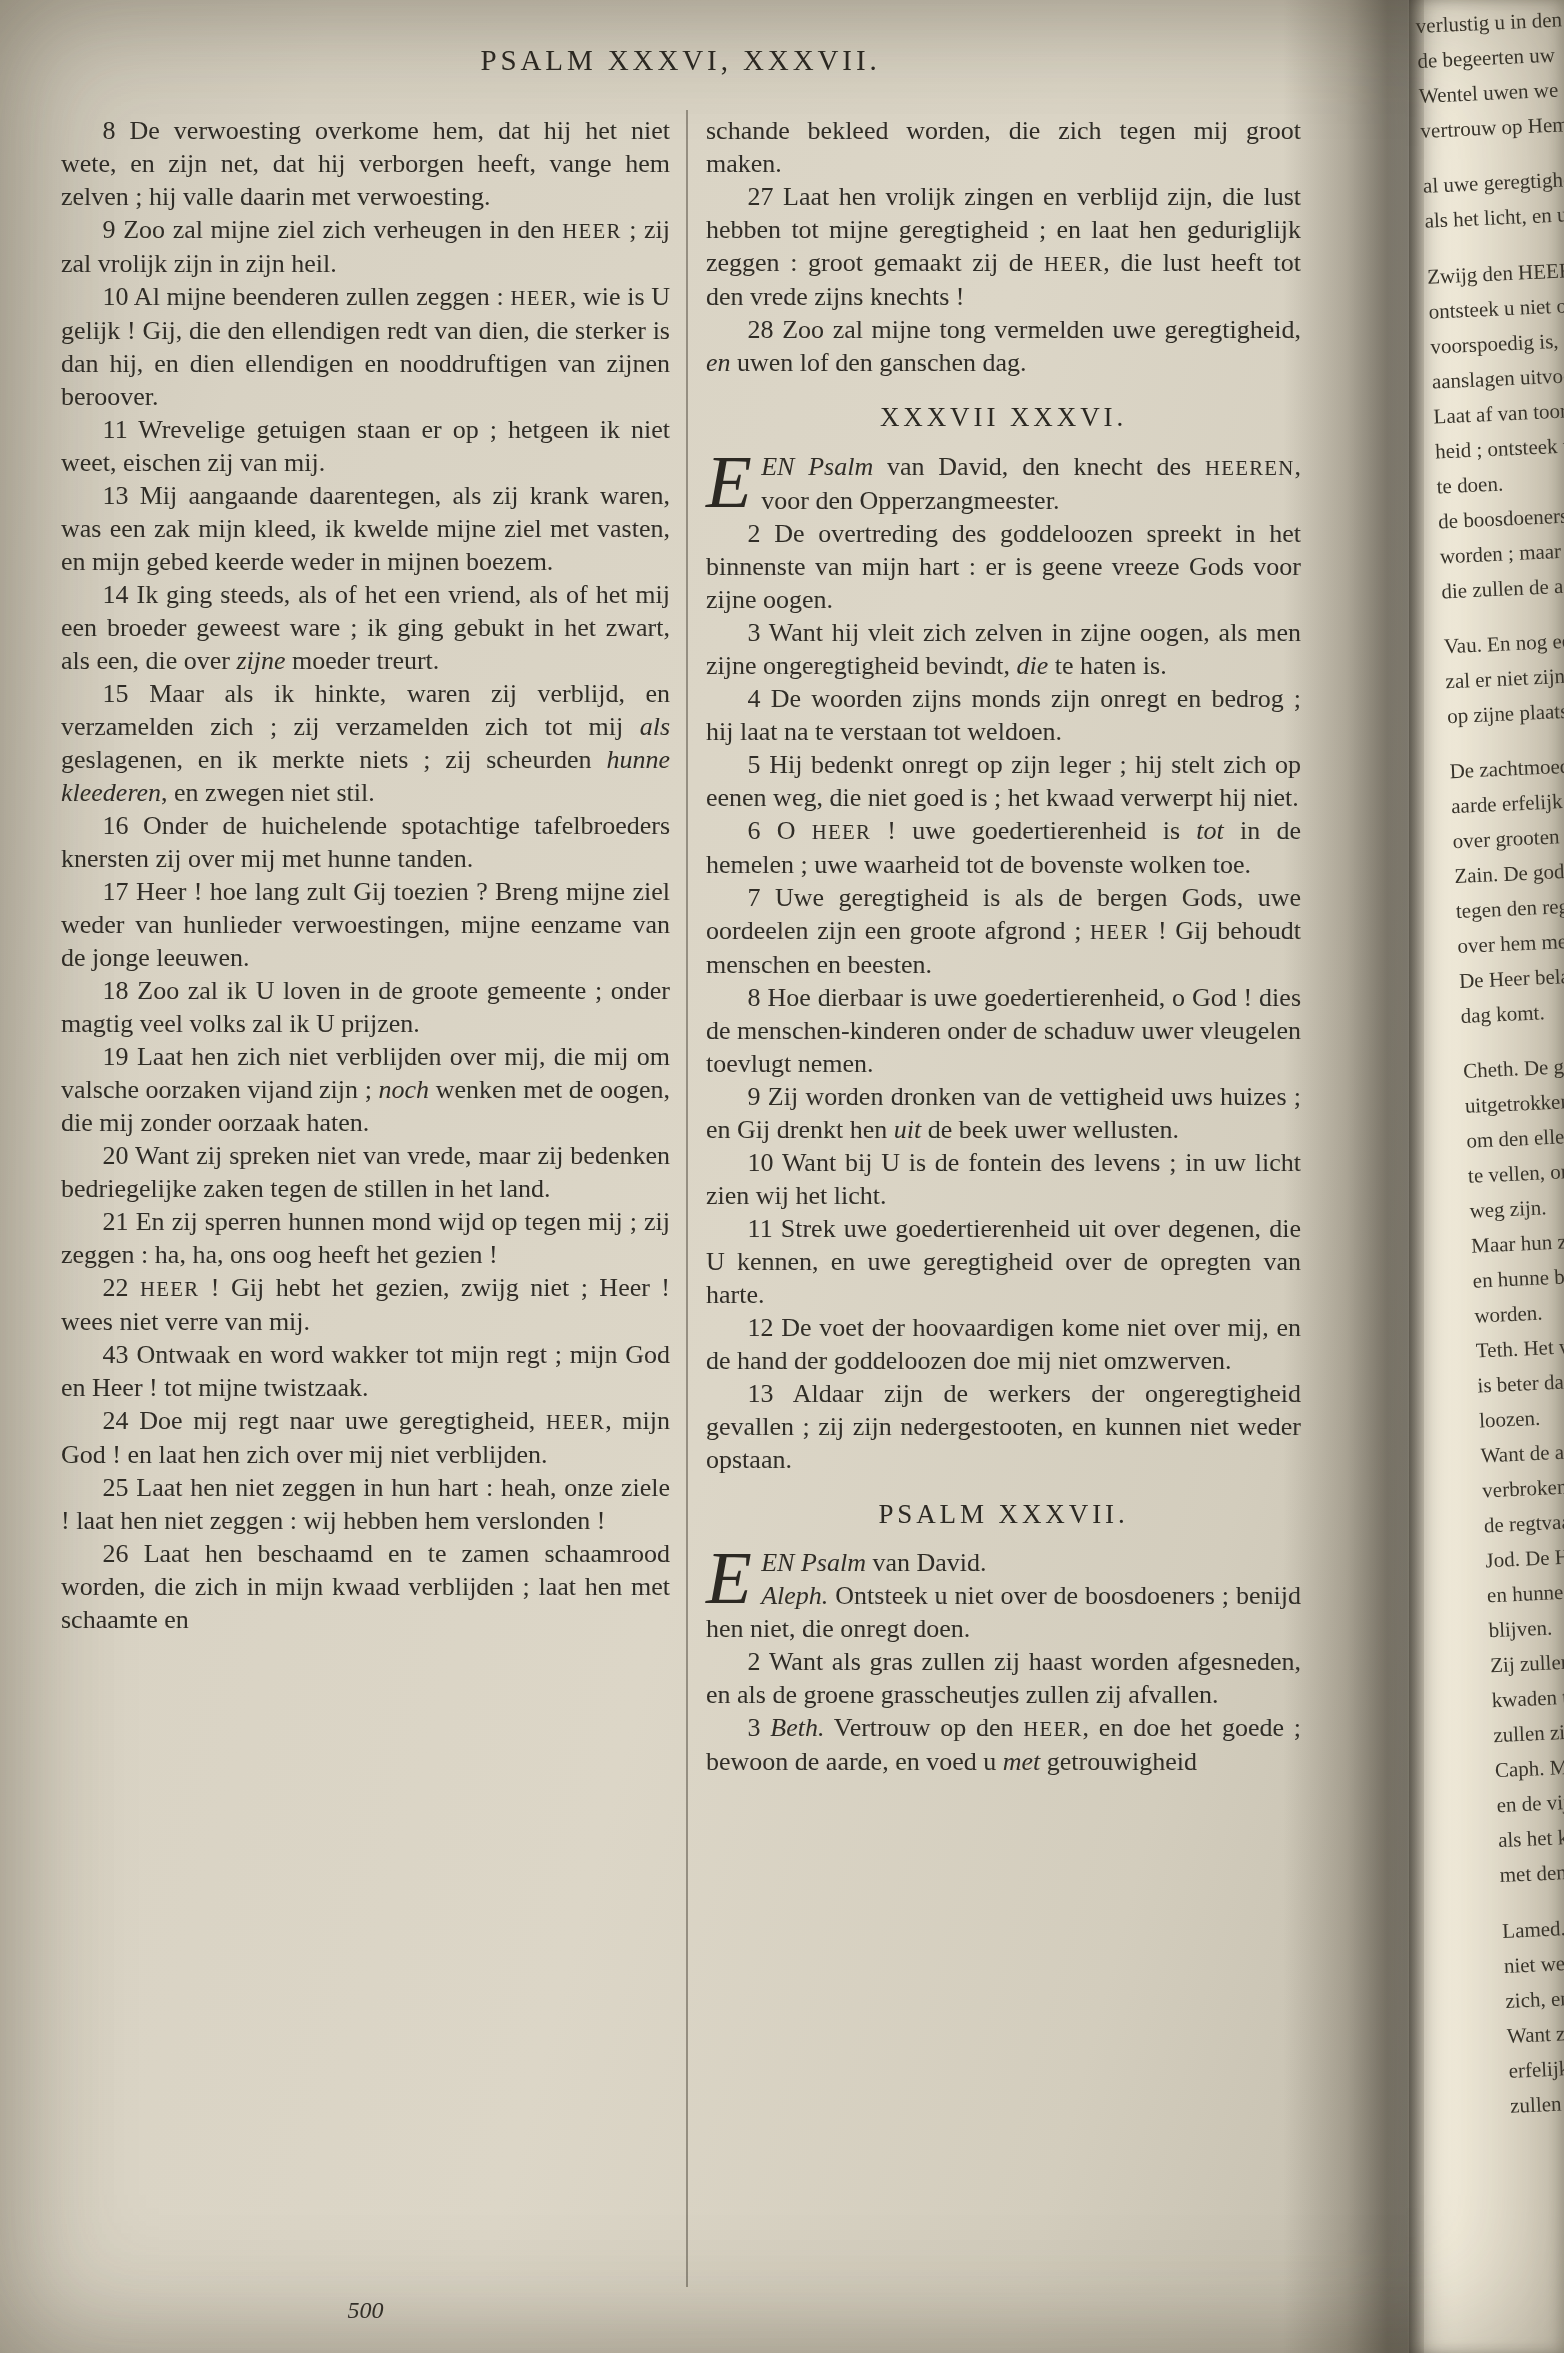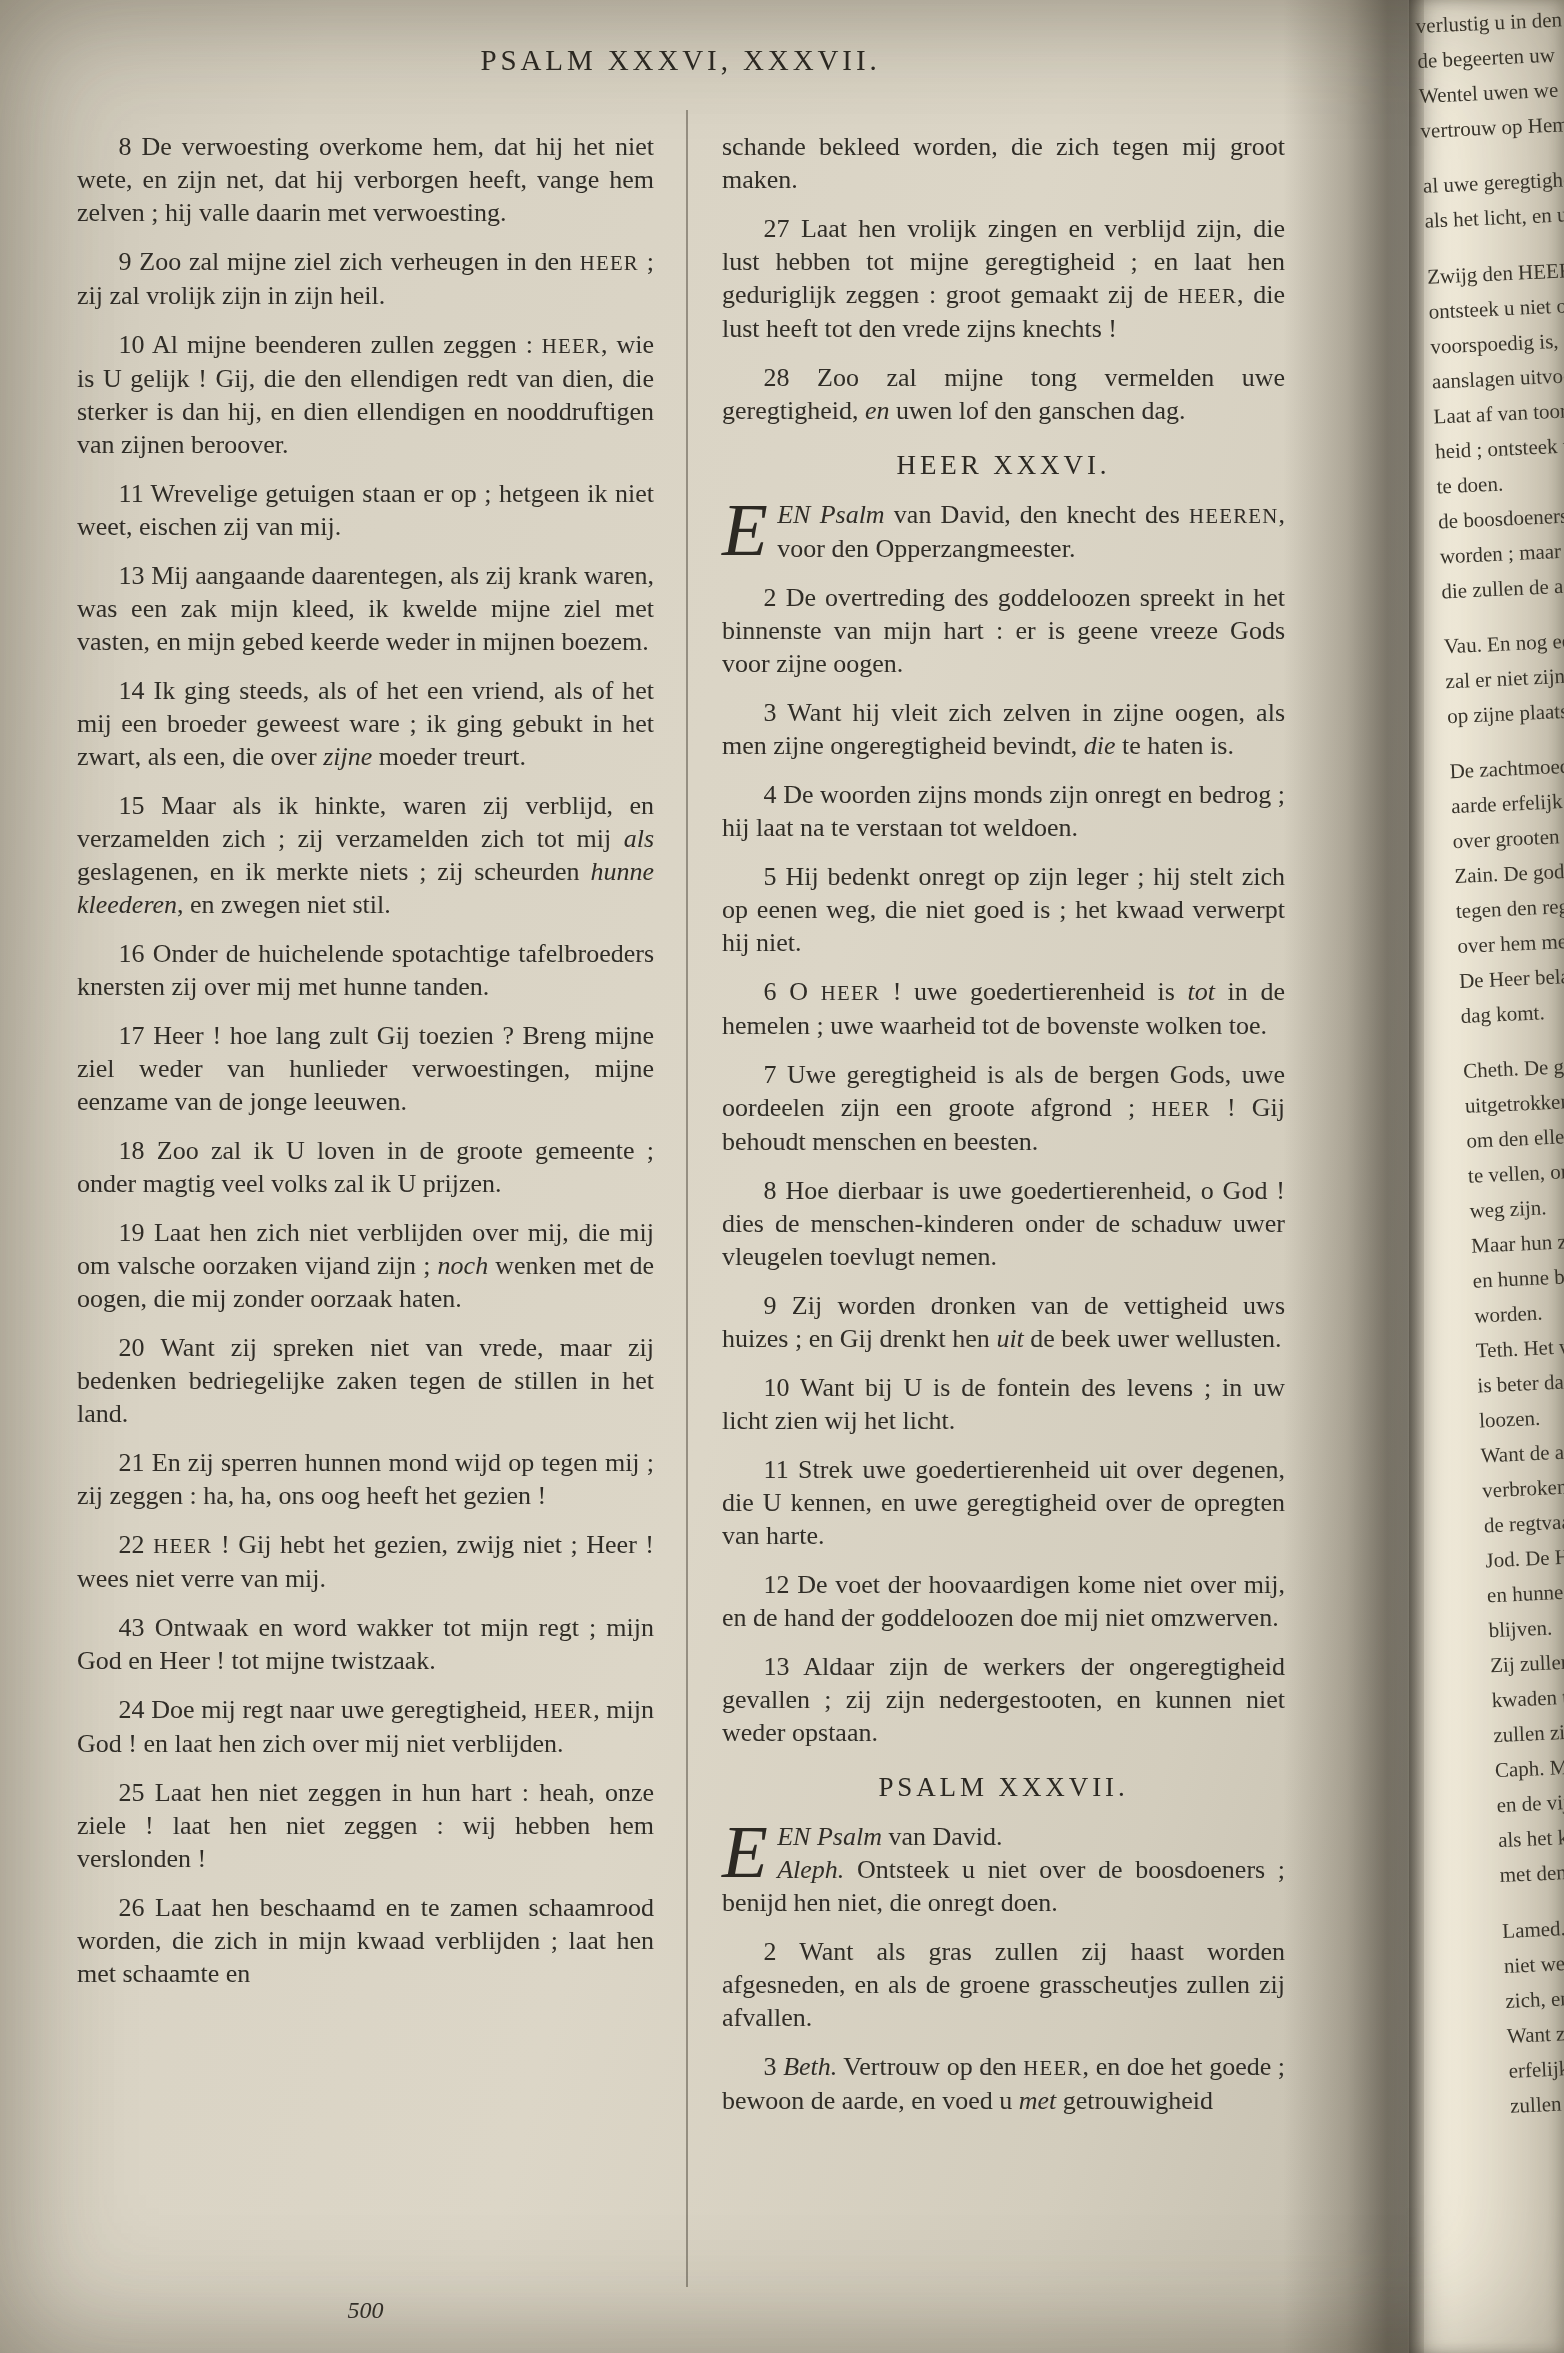--- a/index.html
+++ b/index.html
@@ -23,21 +23,21 @@
     position: absolute; top: 114px;
     font-size: 26px; line-height: 33px; color: #302d27;
     text-align: justify;
   }
   .col-left  { left: 61px;  width: 609px; }
   .col-right { left: 706px; width: 595px; }
   .divider {
     position: absolute; left: 686px; top: 110px; bottom: 67px; width: 1.6px;
     background: rgba(65,58,46,0.45);
   }
-  .verse { margin: 16px; text-indent: 1.6em; }
+  .verse { margin: 0; text-indent: 1.6em; }
   .verse.cont { text-indent: 0; }
   .verse.has-dropcap { text-indent: 0; }
   .psalm-heading {
     margin: 22px 0 15.6px; text-align: center; font-weight: normal;
     font-size: 27px; letter-spacing: 3.9px; text-indent: 0; color: #2c2923;
   }
   .dropcap {
     float: left; font-size: 75px; line-height: 58px;
     padding: 3.1px 9.4px 0 0; font-style: italic; color: #2c2923;
   }
@@ -95,21 +95,21 @@
       <p class="verse">43 Ontwaak en word wakker tot mijn regt ; mijn God en Heer ! tot mijne twistzaak.</p>
       <p class="verse">24 Doe mij regt naar uwe geregtigheid, <span class="sc">heer</span>, mijn God ! en laat hen zich over mij niet verblijden.</p>
       <p class="verse">25 Laat hen niet zeggen in hun hart : heah, onze ziele ! laat hen niet zeggen : wij hebben hem verslonden !</p>
       <p class="verse">26 Laat hen beschaamd en te zamen schaamrood worden, die zich in mijn kwaad verblijden ; laat hen met schaamte en</p>
     </div>
   <div class="divider"></div>
   <div class="col col-right">
       <p class="verse cont">schande bekleed worden, die zich tegen mij groot maken.</p>
       <p class="verse">27 Laat hen vrolijk zingen en verblijd zijn, die lust hebben tot mijne geregtigheid ; en laat hen geduriglijk zeggen : groot gemaakt zij de <span class="sc">heer</span>, die lust heeft tot den vrede zijns knechts !</p>
       <p class="verse">28 Zoo zal mijne tong vermelden uwe geregtigheid, <i>en</i> uwen lof den ganschen dag.</p>
-      <h3 class="psalm-heading">HEER XXXVI.</h3>
+      <h3 class="psalm-heading">XXXVII XXXVI.</h3>
       <p class="verse has-dropcap"><span class="dropcap">E</span><i>EN Psalm</i> van David, den knecht des <span class="sc">heeren</span>, voor den Opperzangmeester.</p>
       <p class="verse">2 De overtreding des goddeloozen spreekt in het binnenste van mijn hart : er is geene vreeze Gods voor zijne oogen.</p>
       <p class="verse">3 Want hij vleit zich zelven in zijne oogen, als men zijne ongeregtigheid bevindt, <i>die</i> te haten is.</p>
       <p class="verse">4 De woorden zijns monds zijn onregt en bedrog ; hij laat na te verstaan tot weldoen.</p>
       <p class="verse">5 Hij bedenkt onregt op zijn leger ; hij stelt zich op eenen weg, die niet goed is ; het kwaad verwerpt hij niet.</p>
       <p class="verse">6 O <span class="sc">heer</span> ! uwe goedertierenheid is <i>tot</i> in de hemelen ; uwe waarheid tot de bovenste wolken toe.</p>
       <p class="verse">7 Uwe geregtigheid is als de bergen Gods, uwe oordeelen zijn een groote afgrond ; <span class="sc">heer</span> !  Gij behoudt menschen en beesten.</p>
       <p class="verse">8 Hoe dierbaar is uwe goedertierenheid, o God ! dies de menschen-kinderen onder de schaduw uwer vleugelen toevlugt nemen.</p>
       <p class="verse">9 Zij worden dronken van de vettigheid uws huizes ; en Gij drenkt hen <i>uit</i> de beek uwer wellusten.</p>
       <p class="verse">10 Want bij U is de fontein des levens ; in uw licht zien wij het licht.</p>

